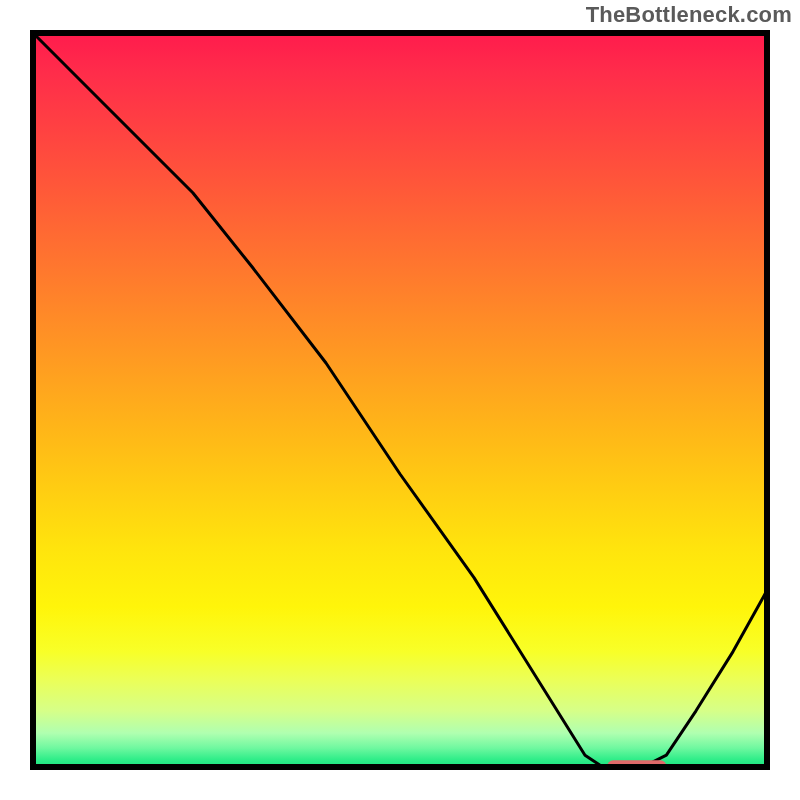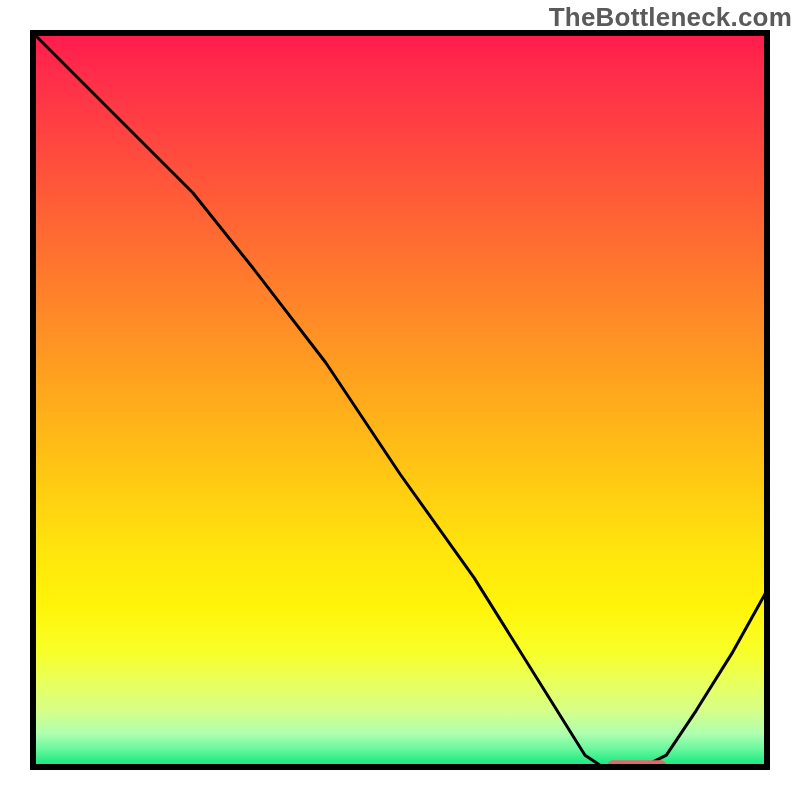--- a/index.html
+++ b/index.html
@@ -13,21 +13,21 @@
   }
   .canvas {
     position: relative;
     width: 800px;
     height: 800px;
   }
   .watermark {
     position: absolute;
     top: 2px;
     right: 8px;
-    font-size: 26px;
+    font-size: 22px;
     font-weight: 600;
     color: #5a5a5a;
     letter-spacing: 0.2px;
   }
   .plot-area {
     position: absolute;
     left: 30px;
     top: 30px;
     width: 740px;
     height: 740px;

